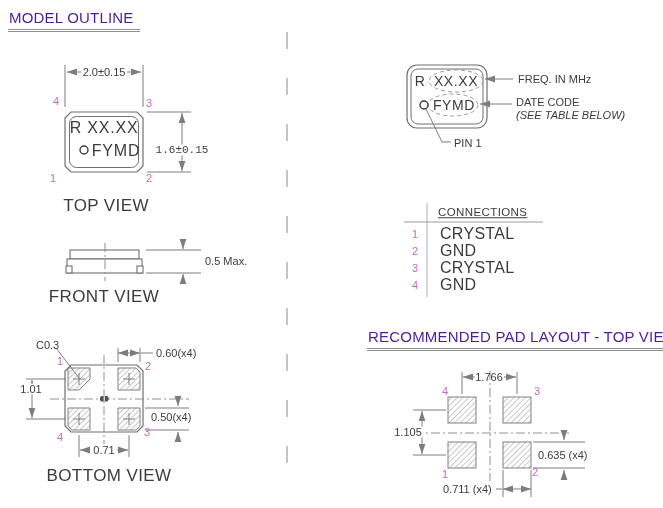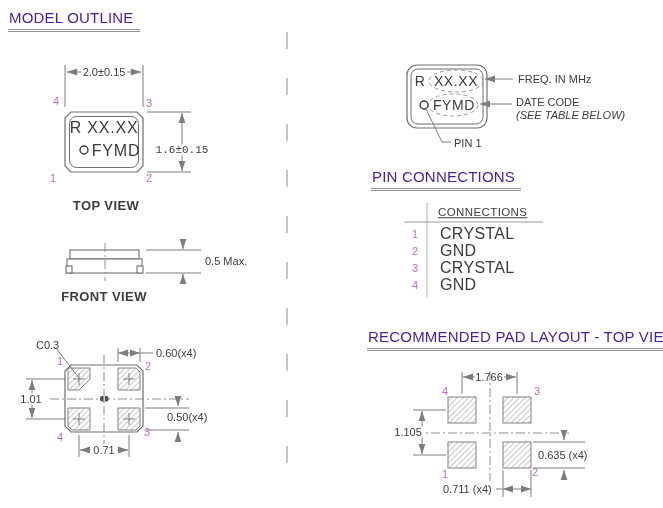--- a/index.html
+++ b/index.html
@@ -6,21 +6,21 @@
   .canvas{
     position:relative;width:663px;height:508px;background:#ffffff;overflow:hidden;
     font-family:"Liberation Sans", sans-serif;color:#3c3c3c;
   }
   .canvas svg{position:absolute;left:0;top:0;z-index:1;}
   .t{position:absolute;z-index:2;white-space:nowrap;font-size:11px;color:#3c3c3c;line-height:1;}
   .tc{transform:translate(-50%,-50%);}
   .tl{transform:translateY(-50%);}
   .wbg{background:#ffffff;padding:0 3px;}
   .pin{color:#c46ac4;font-size:11px;}
-  .view-label{font-size:13px;letter-spacing:0.4px;font-weight:bold;}
+  .view-label{font-size:17px;letter-spacing:0.4px;}
   .mark{font-size:16px;letter-spacing:0.8px;}
   .mark-lg{font-size:14px;letter-spacing:0.6px;}
   .sec-title{
     position:absolute;z-index:2;display:inline-block;font-size:15px;letter-spacing:0.2px;
     color:#4c1d95;border-bottom:3px double #909090;padding:0 6px 3px 1px;white-space:nowrap;
   }
   .tbl-header{font-size:11.5px;letter-spacing:0.4px;}
   .tbl-cell{font-size:16px;letter-spacing:0.3px;}
 </style>
 </head>
@@ -164,45 +164,45 @@
       <line x1="564" y1="480" x2="564" y2="470" marker-end="url(#ah)"></line>
 
       <line x1="503" y1="470" x2="503" y2="497"></line>
       <line x1="531" y1="470" x2="531" y2="497"></line>
       <line x1="496" y1="489" x2="502" y2="489"></line>
       <line x1="503" y1="489" x2="531" y2="489" marker-start="url(#ah)" marker-end="url(#ah)"></line>
     </g>
   </svg>
 
   <div class="sec-title" style="left:8px;top:9px;">MODEL OUTLINE</div>
-  <div class="sec-title" style="left:371px;top:168px;">PIN CONNECTIONS</div>
   <div class="sec-title" style="left:367px;top:328px;">RECOMMENDED PAD LAYOUT - TOP VIEW</div>
 
   <span class="t tc" style="left:104px;top:72px;">2.0±0.15</span>
   <span class="t tc wbg" style="left:182px;top:150px;font-family:Liberation Mono, monospace;">1.6±0.15</span>
   <span class="t tc mark" style="left:104px;top:128px;">R  XX.XX</span>
   <span class="t tc mark" style="left:116px;top:151px;">FYMD</span>
   <span class="t tc pin" style="left:56px;top:101px;">4</span>
   <span class="t tc pin" style="left:149px;top:103px;">3</span>
   <span class="t tc pin" style="left:53px;top:178px;">1</span>
   <span class="t tc pin" style="left:149px;top:178px;">2</span>
   <span class="t tc view-label" style="left:106px;top:205px;">TOP VIEW</span>
 
   <span class="t tl" style="left:161px;top:261px;padding-left:44px;">0.5 Max.</span>
   <span class="t tc view-label" style="left:104px;top:296px;">FRONT VIEW</span>
 
   <span class="t tl" style="left:36px;top:345px;">C0.3</span>
   <span class="t tl" style="left:156px;top:353px;">0.60(x4)</span>
-  <span class="t tc wbg" style="left:31px;top:399px;">1.01</span>
-  <span class="t tl" style="left:167px;top:417px;">0.50(x4)</span>
+  <span class="t tc wbg" style="left:31px;top:389px;">1.01</span>
+  <span class="t tl" style="left:151px;top:417px;">0.50(x4)</span>
   <span class="t tc wbg" style="left:104px;top:450px;">0.71</span>
   <span class="t tc pin" style="left:60px;top:361px;">1</span>
   <span class="t tc pin" style="left:148px;top:366px;">2</span>
   <span class="t tc pin" style="left:60px;top:437px;">4</span>
   <span class="t tc pin" style="left:147px;top:432px;">3</span>
+  <span class="t tc view-label" style="left:109px;top:475px;">BOTTOM VIEW</span>
 
   <span class="t tc mark-lg" style="left:420px;top:81px;">R</span>
   <span class="t tc mark-lg" style="left:456px;top:81px;">XX.XX</span>
   <span class="t tc mark-lg" style="left:454px;top:105px;">FYMD</span>
   <span class="t tl" style="left:518px;top:79px;">FREQ. IN MHz</span>
   <span class="t tl" style="left:516px;top:102px;">DATE CODE</span>
   <span class="t tl" style="left:516px;top:115px;font-style:italic;">(SEE TABLE BELOW)</span>
   <span class="t tl" style="left:454px;top:143px;text-align:center;">PIN 1</span>
 
   <span class="t tl tbl-header" style="left:438px;top:213px;text-decoration:underline;">CONNECTIONS</span>

